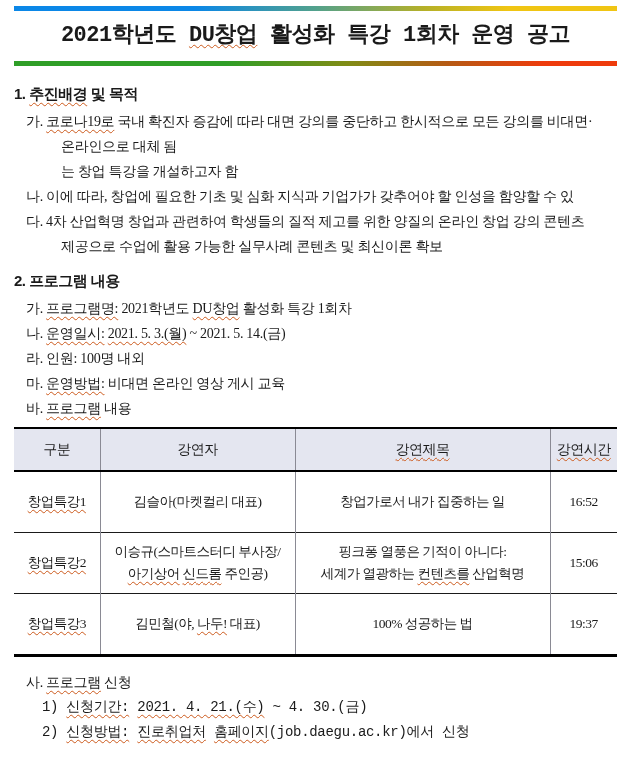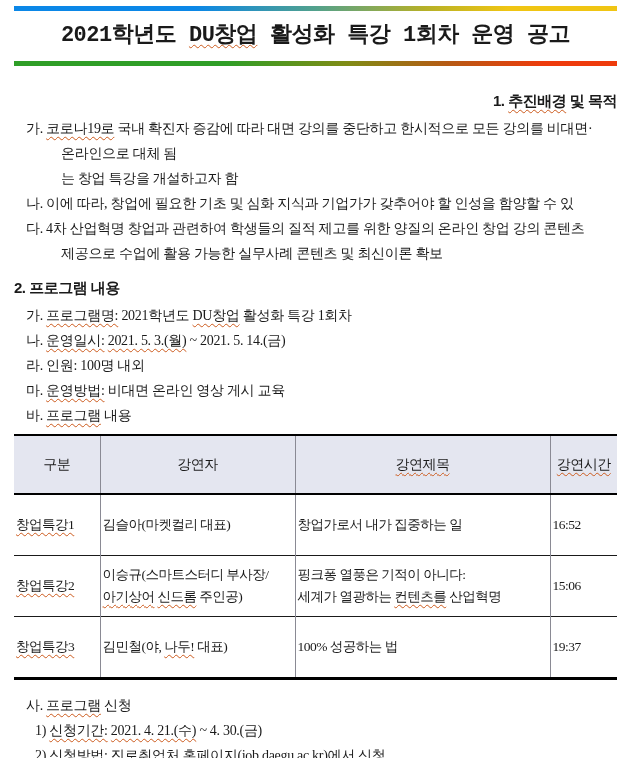--- a/index.html
+++ b/index.html
@@ -4,33 +4,33 @@
 <style>
   html,body{margin:0;padding:0;background:#ffffff;overflow:hidden;}
   body{width:629px;height:758px;color:#1a1a1a;}
   .page{box-sizing:border-box;width:629px;height:758px;padding:6px 12px 0 14px;
         font-family:"Liberation Serif",serif;}
   .rule{width:603px;height:5px;background:#ccc;}
   .title{width:603px;text-align:center;font-family:Liberation Mono, monospace;
          font-weight:bold;font-size:22px;line-height:32px;margin:9px 0;letter-spacing:-0.5px;}
   .heading{font-family:"Liberation Sans",sans-serif;font-weight:bold;font-size:15px;
            line-height:20px;margin:12px 0 5px 0;letter-spacing:-0.5px;}
-  .mt-lg{margin-top:25px;text-align:right;}
+  .mt-lg{margin-top:18px;}
   .ln{font-size:14px;line-height:25px;letter-spacing:-0.3px;}
   .item{margin-left:12px;font-family:Liberation Serif, serif;}
   .cont{margin-left:47px;}
-  .sub{margin-left:21px;}
+  .sub{margin-left:28px;font-family:Liberation Mono, monospace;}
   .sq{text-decoration:underline;text-decoration-style:wavy;
       text-decoration-color:var(--sqc,#cc5a1d);text-decoration-thickness:1px;
       text-underline-offset:3px;}
   .tbl{border-collapse:collapse;table-layout:fixed;width:603px;margin:6px 0 0 0;
        font-family:"Liberation Serif",serif;}
   .tbl th{background:var(--thbg,#e4e6f0);border-top:2px solid #000;border-bottom:2px solid #000;
-          height:25px;font-weight:normal;font-size:14px;letter-spacing:-0.5px;padding:16px 2px;}
-  .tbl td{height:60px;vertical-align:middle;font-size:13.5px;
+          height:25px;font-weight:normal;font-size:14px;letter-spacing:-0.5px;padding:8px 2px;}
+  .tbl td{height:60px;text-align:center;vertical-align:middle;font-size:13.5px;
           letter-spacing:-0.5px;line-height:22px;padding:0 2px;border-top:1px solid #1a1a1a;
           white-space:nowrap;overflow:hidden;}
   .tbl tbody tr:first-child td{border-top:none;}
   .tbl tbody tr:last-child td{border-bottom:3px solid #000;}
   .tbl th:not(:last-child),.tbl td:not(:last-child){border-right:1px solid #8a8a94;}
   .after-table{margin-top:13px;}
 </style>
 </head>
 <body style="color: rgb(26, 26, 26);">
 

